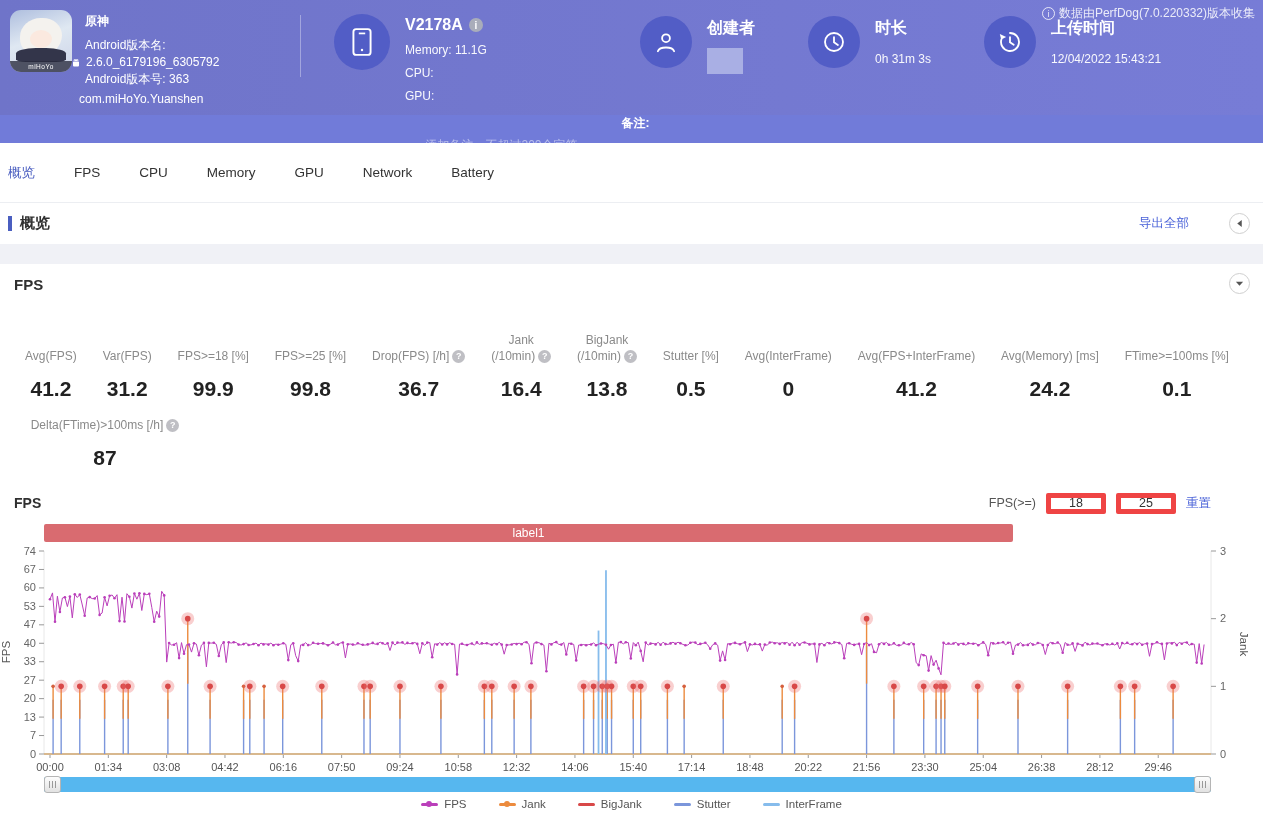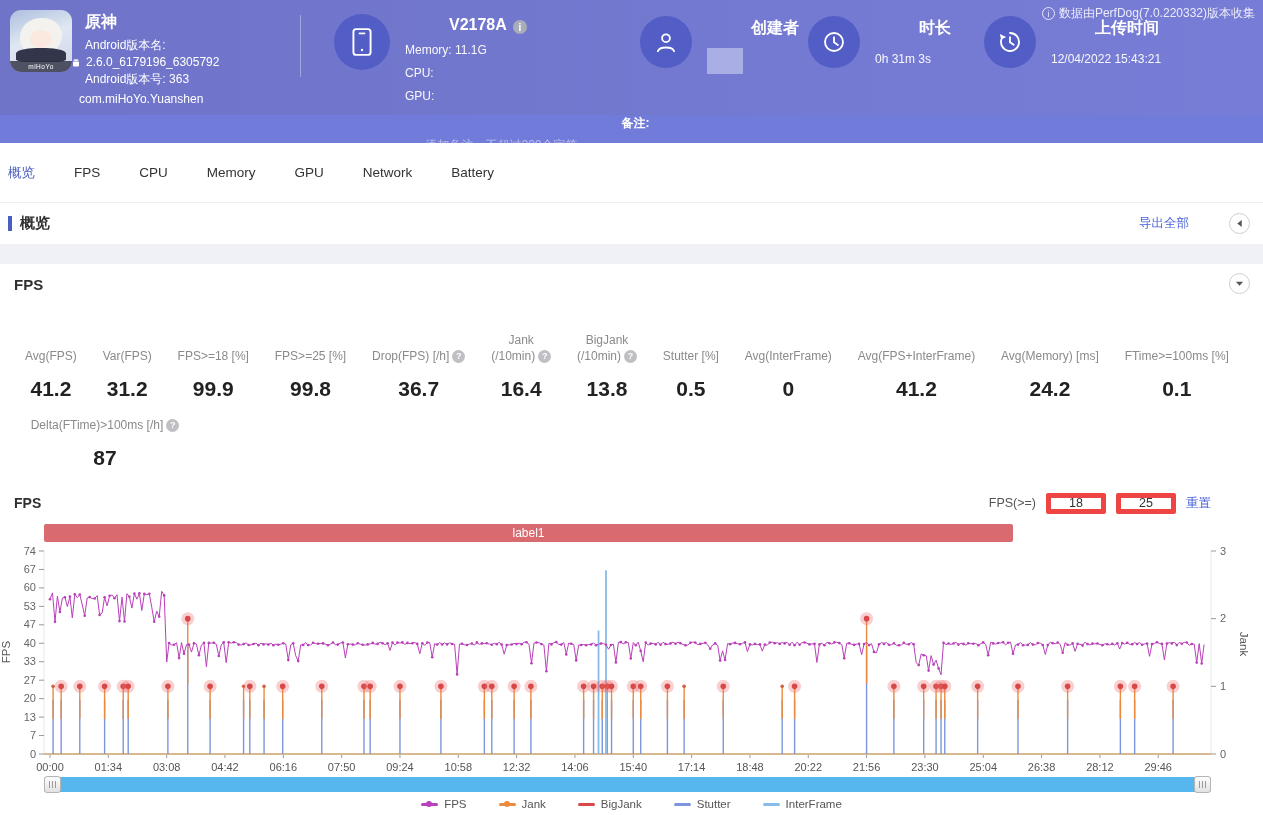--- a/index.html
+++ b/index.html
@@ -11,29 +11,29 @@
   .hdr { position:relative; height:115px; background:linear-gradient(90deg,#6f74c9,#777cd6); color:#fff; }
   .hdr-note { position:absolute; top:5px; right:8px; font-size:12px; color:rgba(255,255,255,.85); display:flex; align-items:center; gap:4px; }
   .i-circle { display:inline-flex; width:13px; height:13px; border:1px solid rgba(255,255,255,.8); border-radius:50%; font-size:9px; align-items:center; justify-content:center; font-style:normal; }
   .app-block { position:absolute; left:10px; top:10px; display:flex; }
   .app-icon { width:62px; height:62px; border-radius:11px; background:linear-gradient(160deg,#aebede 0%,#dfe8f2 45%,#cdd4e8 100%); position:relative; overflow:hidden; flex:none; }
   .app-icon .hair { position:absolute; left:10px; top:8px; width:42px; height:38px; background:#f4f2ee; border-radius:50% 46% 55% 45%; }
   .app-icon .face { position:absolute; left:20px; top:20px; width:22px; height:18px; background:#fbe9df; border-radius:50%; }
   .app-icon .dark { position:absolute; left:6px; bottom:10px; width:50px; height:14px; background:#33354a; border-radius:40% 40% 20% 20%; }
   .app-icon .cap { position:absolute; left:0; bottom:0; width:100%; height:11px; background:rgba(40,42,60,.78); color:#fff; font-size:6.5px; text-align:center; line-height:11px; letter-spacing:.5px; }
   .app-meta { margin-left:13px; padding-top:3px; font-size:12px; line-height:17px; }
-  .app-meta .title { font-size:16px; font-weight:bold; margin-bottom:7px; }
+  .app-meta .title { font-size:12px; font-weight:bold; margin-bottom:7px; }
   .app-row { display:flex; align-items:center; gap:4px; }
   .pkg { margin-left:-6px; margin-top:3px; }
   .hdr-divider { position:absolute; left:300px; top:15px; width:1px; height:62px; background:rgba(255,255,255,.35); }
   .hblock { position:absolute; top:14px; display:flex; }
   .badge { width:56px; height:56px; border-radius:50%; background:#525dc6; display:flex; align-items:center; justify-content:center; flex:none; }
   .badge.sm { width:52px; height:52px; }
   .hblock .bd { margin-left:15px; padding-top:2px; }
-  .bd .bt { font-size:16px; font-weight:bold; display:flex; align-items:flex-end; gap:6px;margin-left:44px; }
+  .bd .bt { font-size:16px; font-weight:bold; display:flex; align-items:center; gap:6px; }
   .bd .ln { font-size:12px; color:rgba(255,255,255,.95); margin-top:9px; }
   .info-dot { width:14px; height:14px; border-radius:50%; background:#a9adba; color:#fff; font-size:10px; font-weight:bold; display:inline-flex; align-items:center; justify-content:center; font-style:normal; }
   .redact { width:36px; height:26px; background:#a9afe4; margin-top:9px; }
 
   
   .remark { height:28px; background:#717bd9; display:flex; align-items:center; padding-left:8px; gap:6px;flex-direction:column; }
   .remark .rl { color:#fff; font-size:12px; font-weight:bold; }
   .remark input { background:transparent; border:none; outline:none; color:#0f172a; font-size:12px; width:420px; font-family:"Liberation Sans",sans-serif; }
   .remark input::placeholder { color:rgba(255,255,255,.5); }
 

